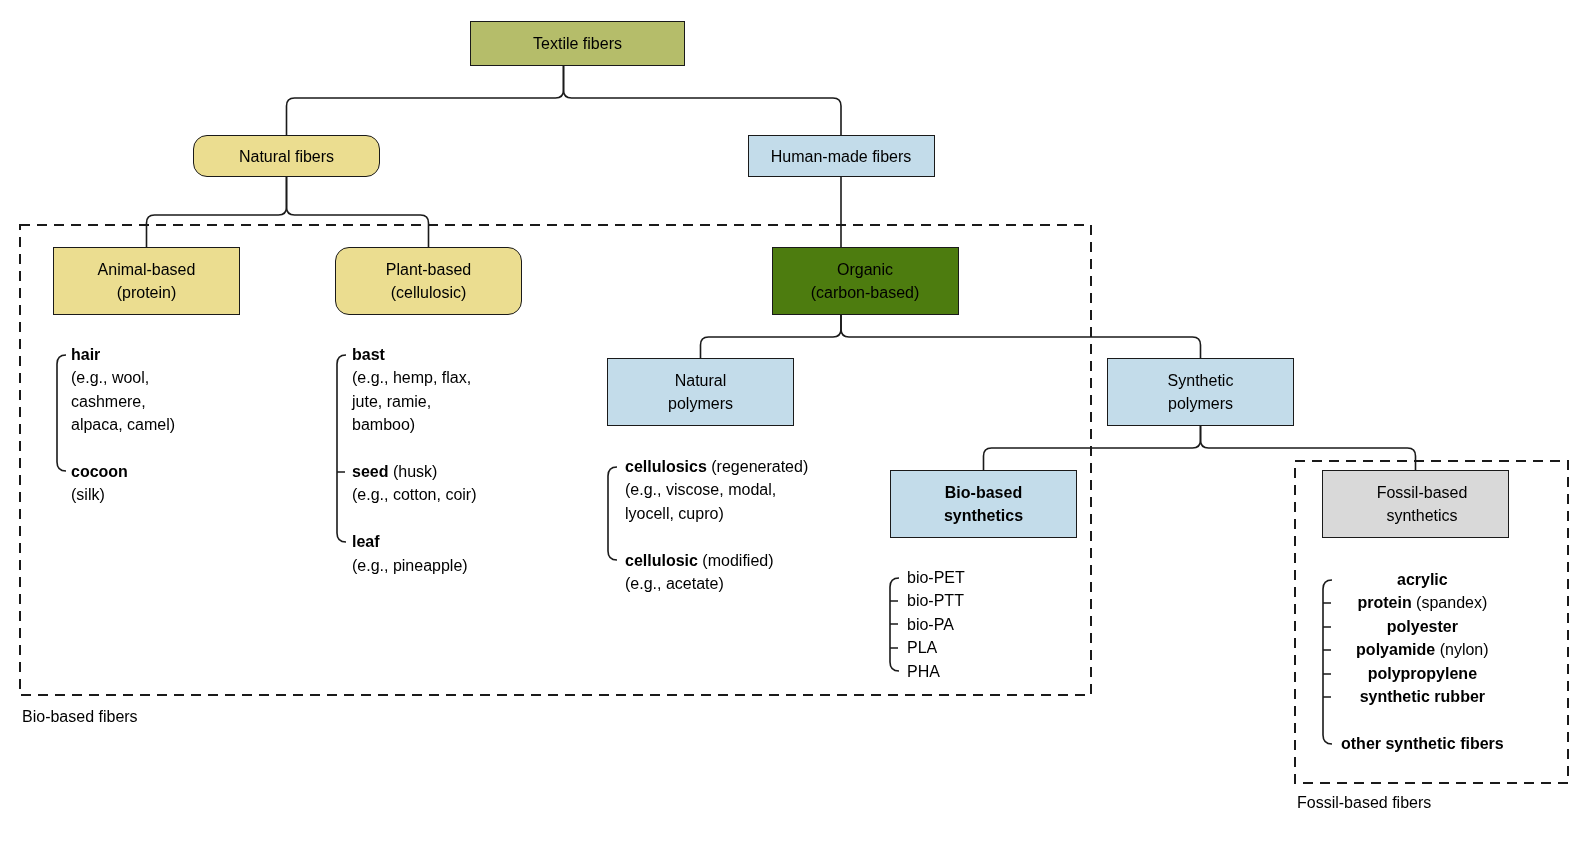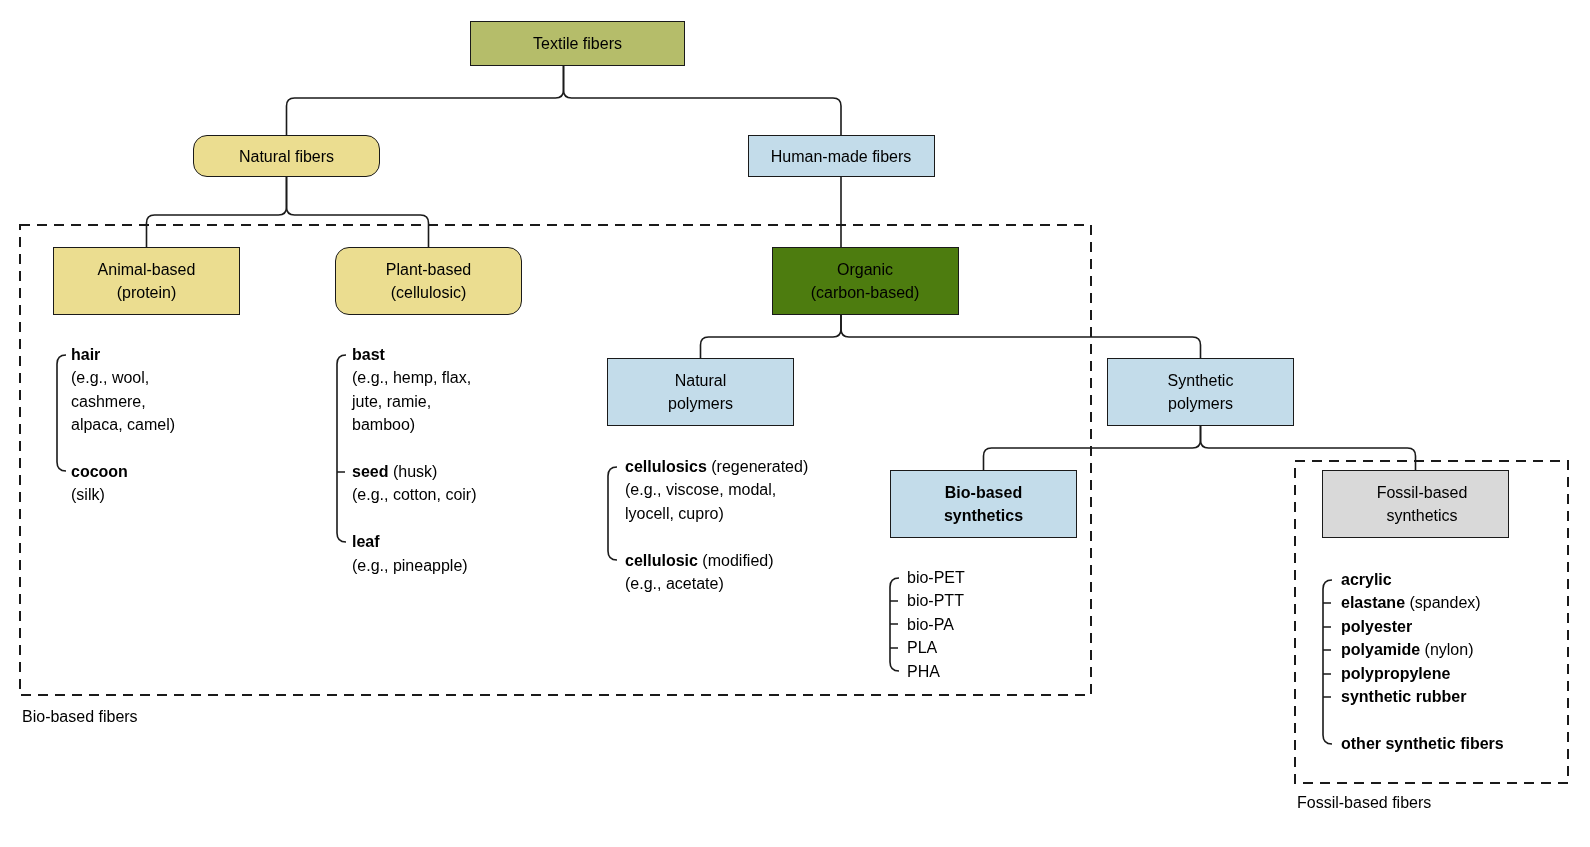--- a/index.html
+++ b/index.html
@@ -109,23 +109,23 @@
   </div>
 
   <div class="list" style="left:907px;top:566px;">
     <div>bio-PET</div>
     <div>bio-PTT</div>
     <div>bio-PA</div>
     <div>PLA</div>
     <div>PHA</div>
   </div>
 
-  <div class="list" style="left:1341px;top:568px;">
+  <div class="list" style="left:1341px;top:568px;text-align:center;">
     <div><span class="b">acrylic</span><span></span></div>
-    <div><span class="b">elastane</span><span> (spandex)</span></div>
+    <div><span class="b">protein</span><span> (spandex)</span></div>
     <div><span class="b">polyester</span><span></span></div>
     <div><span class="b">polyamide</span><span> (nylon)</span></div>
     <div><span class="b">polypropylene</span><span></span></div>
     <div><span class="b">synthetic rubber</span><span></span></div>
     <div class="gap"><span class="b">other synthetic fibers</span><span></span></div>
   </div>
 
   <div class="caption" style="left:22px;top:707px;">Bio-based fibers</div>
   <div class="caption" style="left:1297px;top:793px;">Fossil-based fibers</div>
 

